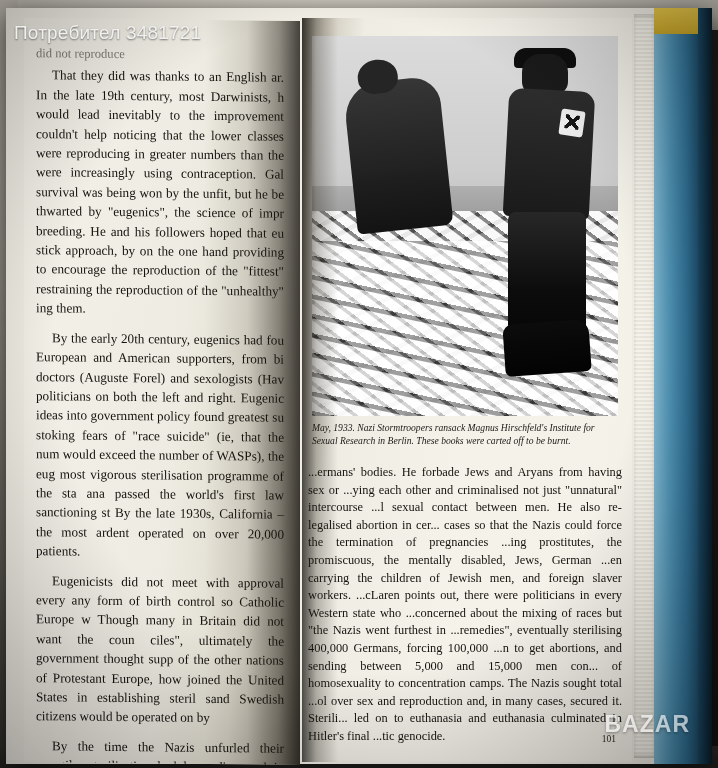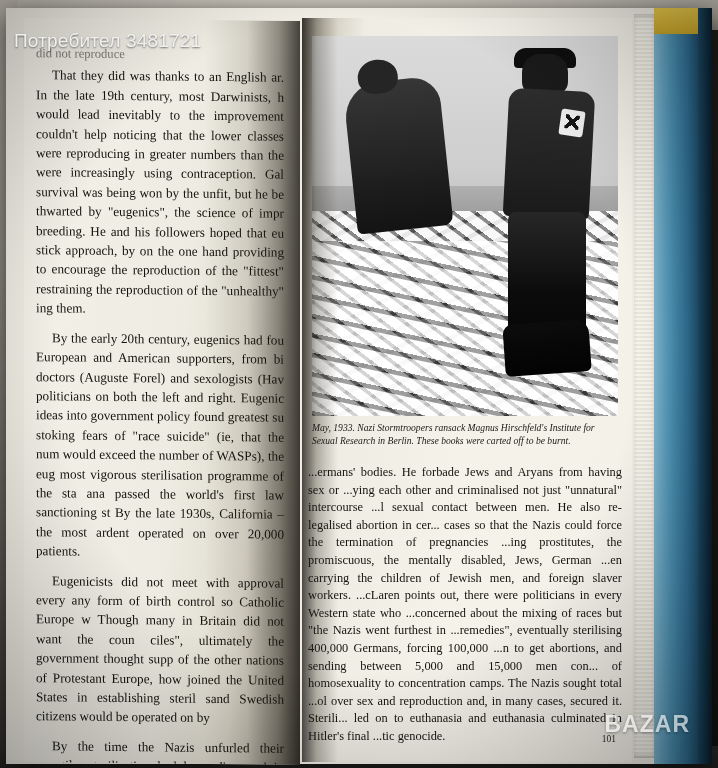--- a/index.html
+++ b/index.html
@@ -223,21 +223,21 @@
   .folio {
     position: absolute;
     right: 16px; bottom: 18px;
     font-size: 9.5px;
     color: #2a2723;
     font-family: "Liberation Serif", serif;
   }
   
   .wm-top {
     position: absolute;
-    left: 14px; top: 30px;
+    left: 14px; top: 22px;
     color: #f2f2f2;
     font-family: "Liberation Sans", sans-serif;
     font-size: 19px;
     letter-spacing: .2px;
     text-shadow: 0 1px 2px rgba(0,0,0,.55);
     opacity: .95;
   }
   .wm-bazar {
     position: absolute;
     right: 28px; bottom: 30px;

